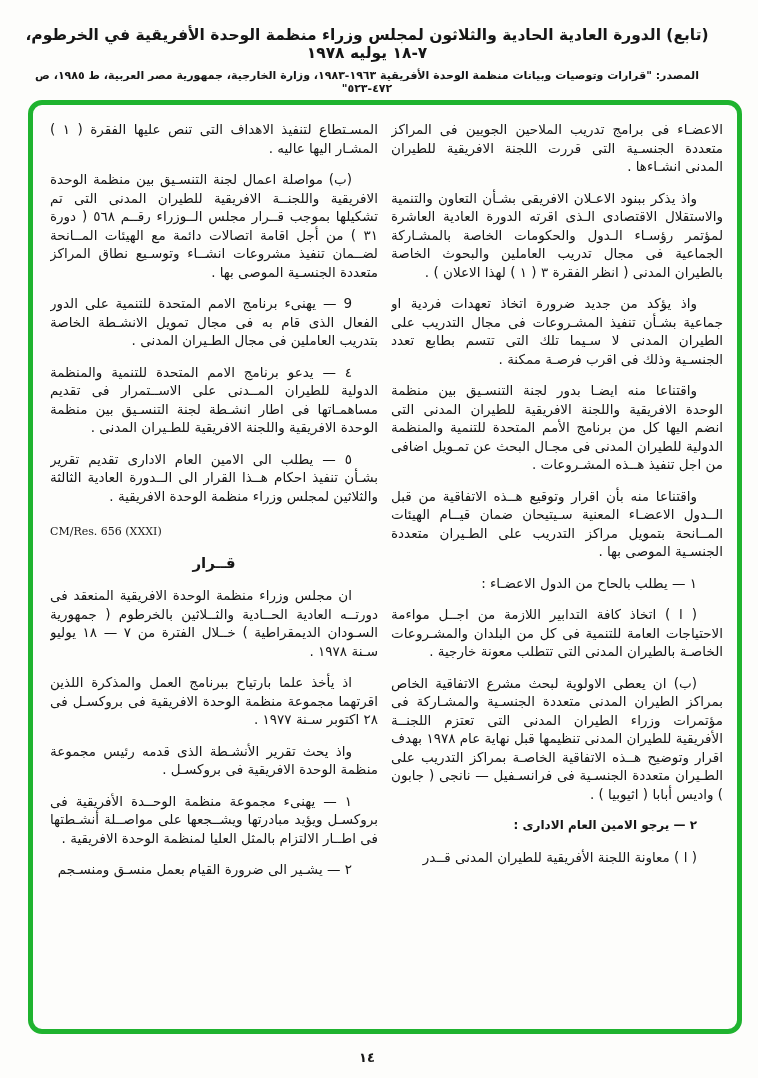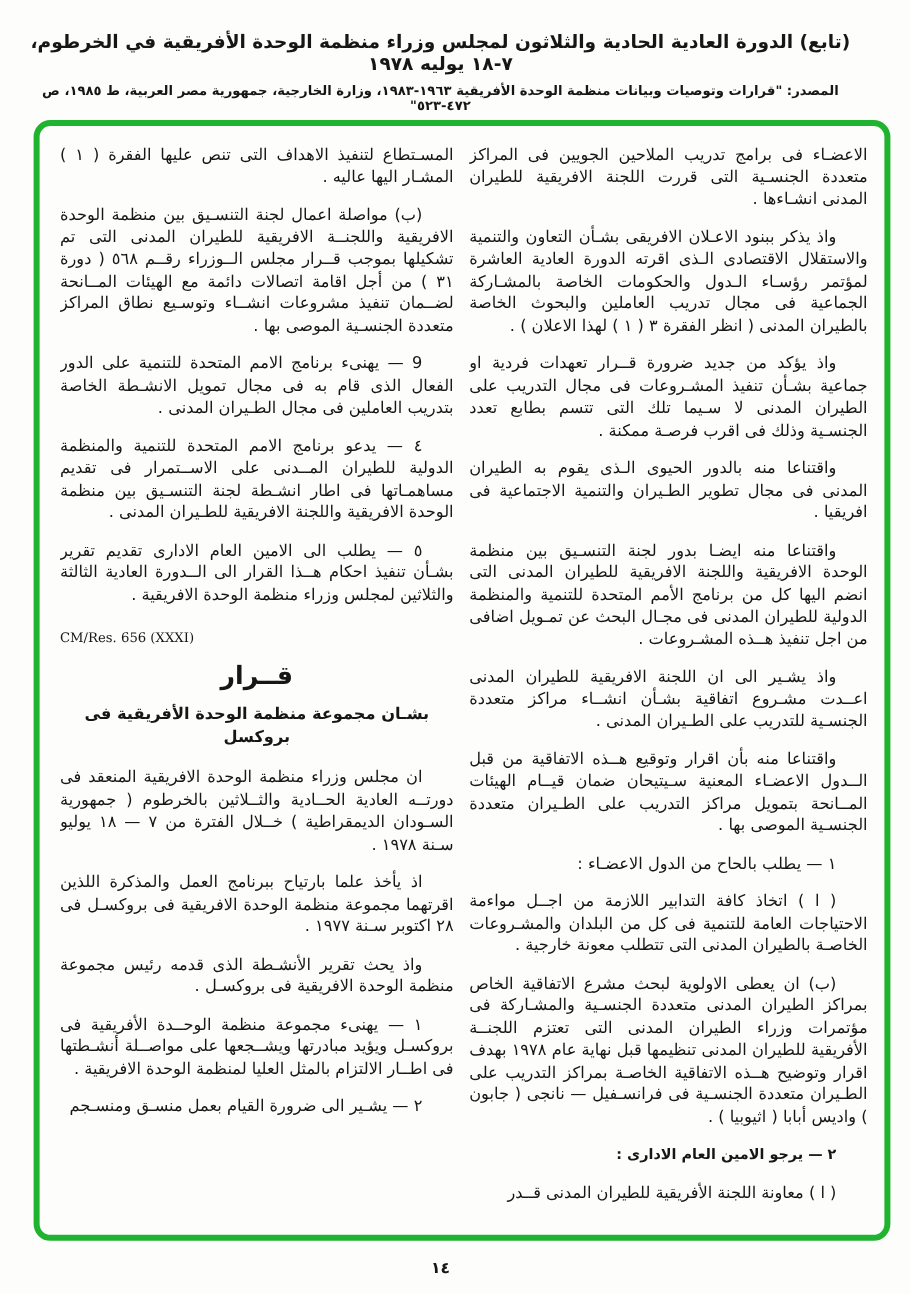--- a/index.html
+++ b/index.html
@@ -72,21 +72,21 @@
     direction: ltr;
     text-align: left;
     font-family: "DejaVu Serif", serif;
     font-size: 11px;
     margin: 18px 0 12px 0;
     text-indent: 0;
   }
   .heading-qarar {
     text-align: center;
     font-weight: bold;
-    font-size: 21px;
+    font-size: 15px;
     margin: 10px 0 14px 0;
     text-indent: 0;
     letter-spacing: 1px;
   }
   .heading-subject {
     text-align: center;
     font-weight: bold;
     font-size: 13.5px;
     margin: 0 0 16px 0;
     text-indent: 0;
@@ -111,42 +111,39 @@
   <header class="doc-header">
     <div class="line1">(تابع) الدورة العادية الحادية والثلاثون لمجلس وزراء منظمة الوحدة الأفريقية في الخرطوم، ٧-١٨ يوليه ١٩٧٨</div>
     <div class="line2">المصدر: "قرارات وتوصيات وبيانات منظمة الوحدة الأفريقية ١٩٦٣-١٩٨٣، وزارة الخارجية، جمهورية مصر العربية، ط ١٩٨٥، ص ٤٧٢-٥٢٣"</div>
   </header>
 
   <div class="frame">
 
     <section class="col col-right">
       <p class="flush">الاعضـاء فى برامج تدريب الملاحين الجويين فى المراكز متعددة الجنسـية التى قررت اللجنة الافريقية للطيران المدنى انشـاءها .</p>
       <p>واذ يذكر ببنود الاعـلان الافريقى بشـأن التعاون والتنمية والاستقلال الاقتصادى الـذى اقرته الدورة العادية العاشرة لمؤتمر رؤسـاء الـدول والحكومات الخاصة بالمشـاركة الجماعية فى مجال تدريب العاملين والبحوث الخاصة بالطيران المدنى ( انظر الفقرة ٣ ( ١ ) لهذا الاعلان ) .</p>
-      <p>واذ يؤكد من جديد ضرورة قــرار تعهدات فردية او جماعية بشـأن تنفيذ المشـروعات فى مجال التدريب على الطيران المدنى لا سـيما تلك التى تتسم بطابع تعدد الجنسـية وذلك فى اقرب فرصـة ممكنة .</p>
-      <p>واقتناعا منه بالدور الحيوى الـذى يقوم به الطيران المدنى فى مجال تطوير الطـيران والتنمية الاجتماعية فى افريقيا .</p>
+      <p>واذ يؤكد من جديد ضرورة اتخاذ تعهدات فردية او جماعية بشـأن تنفيذ المشـروعات فى مجال التدريب على الطيران المدنى لا سـيما تلك التى تتسم بطابع تعدد الجنسـية وذلك فى اقرب فرصـة ممكنة .</p>
       <p>واقتناعا منه ايضـا بدور لجنة التنسـيق بين منظمة الوحدة الافريقية واللجنة الافريقية للطيران المدنى التى انضم اليها كل من برنامج الأمم المتحدة للتنمية والمنظمة الدولية للطيران المدنى فى مجـال البحث عن تمـويل اضافى من اجل تنفيذ هــذه المشـروعات .</p>
-      <p>واذ يشـير الى ان اللجنة الافريقية للطيران المدنى اعــدت مشـروع اتفاقية بشـأن انشــاء مراكز متعددة الجنسـية للتدريب على الطـيران المدنى .</p>
       <p>واقتناعا منه بأن اقرار وتوقيع هــذه الاتفاقية من قبل الــدول الاعضـاء المعنية سـيتيحان ضمان قيــام الهيئات المــانحة بتمويل مراكز التدريب على الطـيران متعددة الجنسـية الموصى بها .</p>
       <p>١ — يطلب بالحاح من الدول الاعضـاء :</p>
       <p>( ا ) اتخاذ كافة التدابير اللازمة من اجــل مواءمة الاحتياجات العامة للتنمية فى كل من البلدان والمشـروعات الخاصـة بالطيران المدنى التى تتطلب معونة خارجية .</p>
       <p>(ب) ان يعطى الاولوية لبحث مشرع الاتفاقية الخاص بمراكز الطيران المدنى متعددة الجنسـية والمشـاركة فى مؤتمرات وزراء الطيران المدنى التى تعتزم اللجنــة الأفريقية للطيران المدنى تنظيمها قبل نهاية عام ١٩٧٨ بهدف اقرار وتوضيح هــذه الاتفاقية الخاصـة بمراكز التدريب على الطـيران متعددة الجنسـية فى فرانسـفيل — نانجى ( جابون ) واديس أبابا ( اثيوبيا ) .</p>
       <p class="bold-line">٢ — يرجو الامين العام الادارى :</p>
       <p>( ا ) معاونة اللجنة الأفريقية للطيران المدنى قــدر</p>
     </section>
 
     <section class="col col-left">
       <p class="flush">المسـتطاع لتنفيذ الاهداف التى تنص عليها الفقرة ( ١ ) المشـار اليها عاليه .</p>
       <p>(ب) مواصلة اعمال لجنة التنسـيق بين منظمة الوحدة الافريقية واللجنــة الافريقية للطيران المدنى التى تم تشكيلها بموجب قــرار مجلس الــوزراء رقــم ٥٦٨ ( دورة ٣١ ) من أجل اقامة اتصالات دائمة مع الهيئات المــانحة لضــمان تنفيذ مشروعات انشــاء وتوسـيع نطاق المراكز متعددة الجنسـية الموصى بها .</p>
       <p>9 — يهنىء برنامج الامم المتحدة للتنمية على الدور الفعال الذى قام به فى مجال تمويل الانشـطة الخاصة بتدريب العاملين فى مجال الطـيران المدنى .</p>
       <p>٤ — يدعو برنامج الامم المتحدة للتنمية والمنظمة الدولية للطيران المــدنى على الاســتمرار فى تقديم مساهمـاتها فى اطار انشـطة لجنة التنسـيق بين منظمة الوحدة الافريقية واللجنة الافريقية للطـيران المدنى .</p>
       <p>٥ — يطلب الى الامين العام الادارى تقديم تقرير بشـأن تنفيذ احكام هــذا القرار الى الــدورة العادية الثالثة والثلاثين لمجلس وزراء منظمة الوحدة الافريقية .</p>
 
       <div class="cm-ref">CM/Res. 656 (XXXI)</div>
       <div class="heading-qarar">قــرار</div>
-      <div class="heading-subject">بشـان مجموعة منظمة الوحدة الأفريقية فى بروكسل</div>
 
       <p>ان مجلس وزراء منظمة الوحدة الافريقية المنعقد فى دورتــه العادية الحــادية والثــلاثين بالخرطوم ( جمهورية السـودان الديمقراطية ) خــلال الفترة من ٧ — ١٨ يوليو سـنة ١٩٧٨ .</p>
       <p>اذ يأخذ علما بارتياح ببرنامج العمل والمذكرة اللذين اقرتهما مجموعة منظمة الوحدة الافريقية فى بروكسـل فى ٢٨ اكتوبر سـنة ١٩٧٧ .</p>
       <p>واذ يحث تقرير الأنشـطة الذى قدمه رئيس مجموعة منظمة الوحدة الافريقية فى بروكسـل .</p>
       <p>١ — يهنىء مجموعة منظمة الوحــدة الأفريقية فى بروكسـل ويؤيد مبادرتها ويشــجعها على مواصــلة أنشـطتها فى اطــار الالتزام بالمثل العليا لمنظمة الوحدة الافريقية .</p>
       <p>٢ — يشـير الى ضرورة القيام بعمل منسـق ومنسـجم</p>
     </section>
 
   </div>
 

